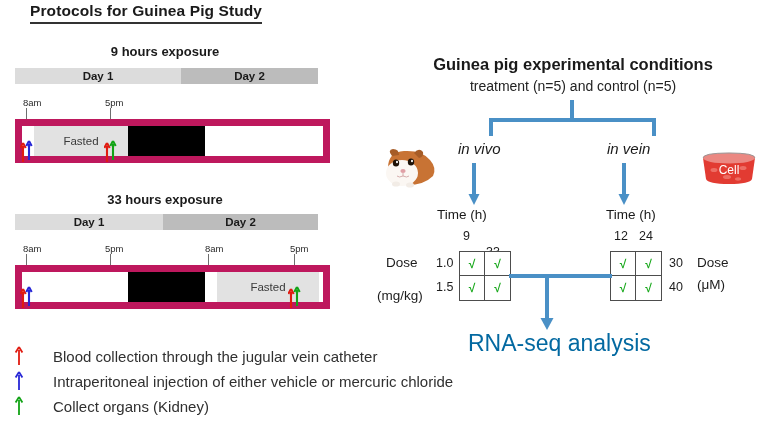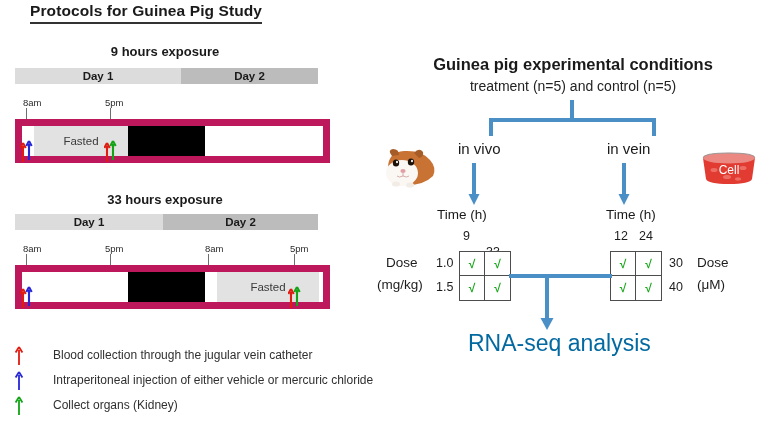--- a/index.html
+++ b/index.html
@@ -26,28 +26,28 @@
       font-size:11.5px;color:#3a3a3a;}
 
   .ticklbl{font-size:9.5px;color:#2b2b2b;position:absolute;white-space:nowrap;}
   .tickline{position:absolute;width:1px;background:#6e6e6e;}
 
   
   .arw{position:absolute;width:9px;height:22px;}
 
   
   .leg-row{position:absolute;left:8px;height:20px;}
-  .leg-txt{position:absolute;left:45px;font-size:12px;color:#303030;white-space:nowrap;}
+  .leg-txt{position:absolute;left:45px;font-size:15px;color:#303030;white-space:nowrap;}
 
   
   #rp-title{left:383px;top:55px;width:380px;text-align:center;
       font-size:16.5px;font-weight:bold;}
   #rp-sub{left:383px;top:78px;width:380px;text-align:center;font-size:14px;color:#232323;}
 
-  .ital{font-size:15px;position:absolute;white-space:nowrap;}
+  .ital{font-style:italic;font-size:15px;position:absolute;white-space:nowrap;}
   .plain{position:absolute;white-space:nowrap;}
 
   .blue{background:#4a90c6;position:absolute;}
 
   .grid2{position:absolute;display:grid;grid-template-columns:25px 25px;
       grid-template-rows:24px 24px;border:1.2px solid #4d4d4d;background:#fff;}
   .cell{border-right:1.2px solid #4d4d4d;border-bottom:1.2px solid #4d4d4d;
       display:flex;align-items:center;justify-content:center;
       color:#17a81a;font-size:12px;font-weight:bold;}
   .grid2 .cell:nth-child(2),.grid2 .cell:nth-child(4){border-right:none;}
@@ -195,21 +195,21 @@
 <svg class="abs" style="left:617px;top:163px;width:14px;height:44px;" viewBox="0 0 14 44">
   <path d="M7 0 L7 33" stroke="#4a90c6" stroke-width="4" fill="none"></path>
   <path d="M7 42 L1.5 31 L12.5 31 Z" fill="#4a90c6"></path>
 </svg>
 
 <div class="abs plain" style="left:437px;top:207px;font-size:13.5px;">Time (h)</div>
 <div class="abs tnum" style="left:463px;top:229px;">9</div>
 <div class="abs tnum" style="left:486px;top:229px;margin-top:16px;">33</div>
 
 <div class="abs lbl" style="left:386px;top:255px;">Dose</div>
-<div class="abs lbl" style="left:377px;top:277px;">(mg/kg)</div>
+<div class="abs lbl" style="left:377px;top:288px;">(mg/kg)</div>
 <div class="abs tnum" style="left:436px;top:256px;">1.0</div>
 <div class="abs tnum" style="left:436px;top:280px;">1.5</div>
 
 <div class="grid2" style="left:459px;top:251px;">
   <div class="cell">√</div>
   <div class="cell">√</div>
   <div class="cell">√</div>
   <div class="cell">√</div>
 </div>
 

